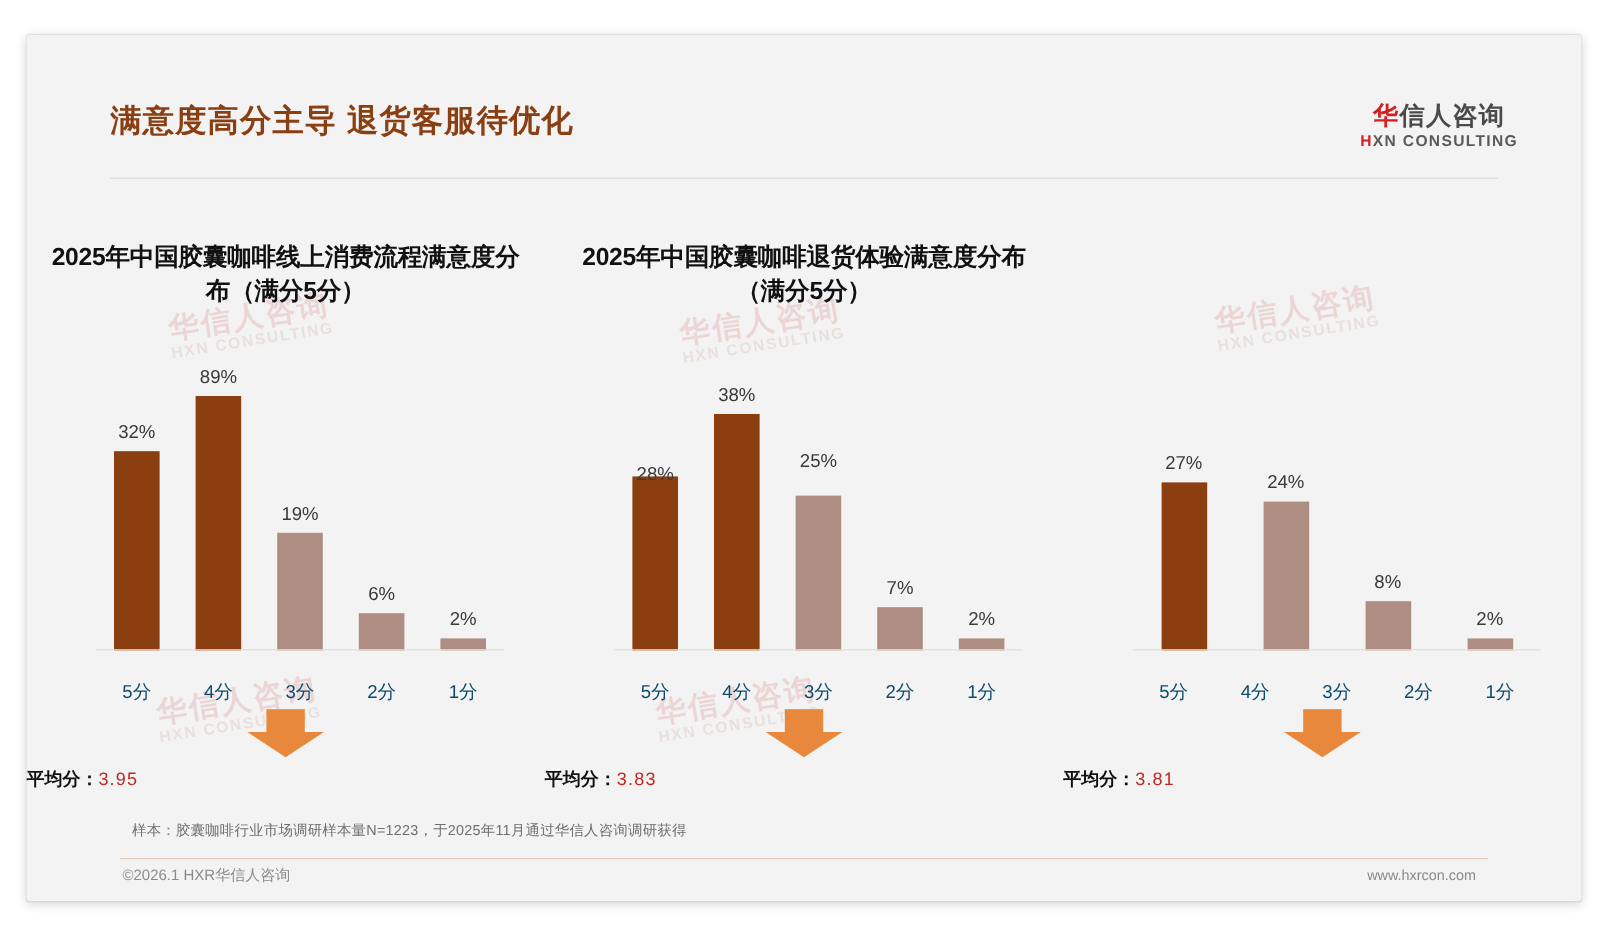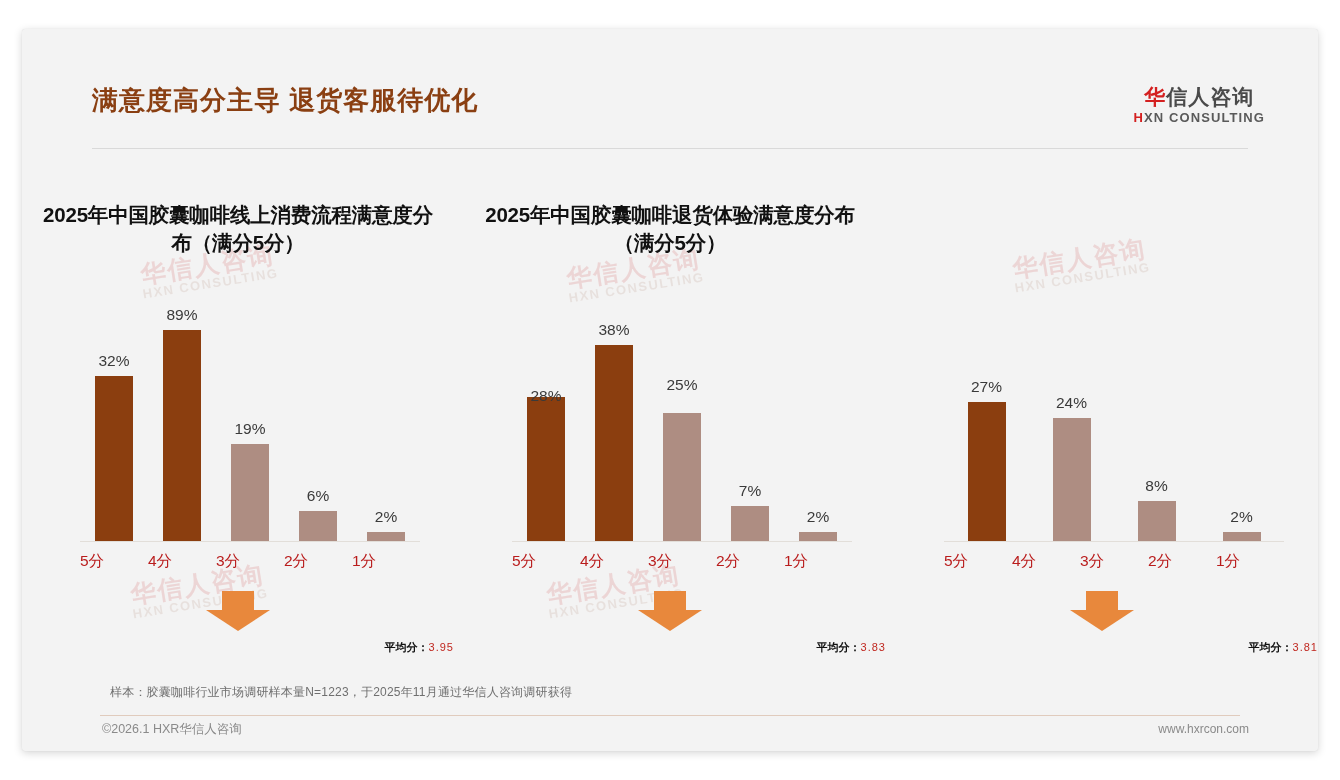--- a/index.html
+++ b/index.html
@@ -162,23 +162,24 @@
 
   .xlabels {
     position: absolute;
     left: 58px;
     top: 392px;
     width: 340px;
     display: flex;
   }
   .xlabel {
     flex: 1 1 0;
-    text-align: left;
+    text-align: center;
     font-size: 15.5px;
-    color: #b91c1c;
+    color: #0c4a6e;
+    margin-top: 16px;
   }
 
   
   .arrow {
     position: absolute;
     top: 432px;
     left: 50%;
     transform: translateX(-50%);
     width: 64px;
     height: 40px;
@@ -200,22 +201,22 @@
     border-left: 32px solid transparent;
     border-right: 32px solid transparent;
     border-top: 21px solid #e8883c;
   }
 
   .avg {
     position: absolute;
     top: 481px;
     left: 0;
     width: 432px;
-    text-align: right;
-    font-size: 11px;
+    text-align: left;
+    font-size: 15px;
     font-weight: bold;
     color: #111111;
     white-space: nowrap;
   }
   .avg .avg-num {
     color: #c0271f;
     font-weight: normal;
     letter-spacing: 1px;
   }
 
@@ -247,21 +248,21 @@
   }
   .footer-left {
     position: absolute;
     left: 80px;
     top: 0;
     font-size: 12.5px;
     color: #8a8a8a;
   }
   .footer-right {
     position: absolute;
-    right: 69px;
+    right: 88px;
     top: 1px;
     font-size: 12px;
     color: #8a8a8a;
   }
 
   
   .wm {
     position: absolute;
     pointer-events: none;
     transform: rotate(-9deg);

